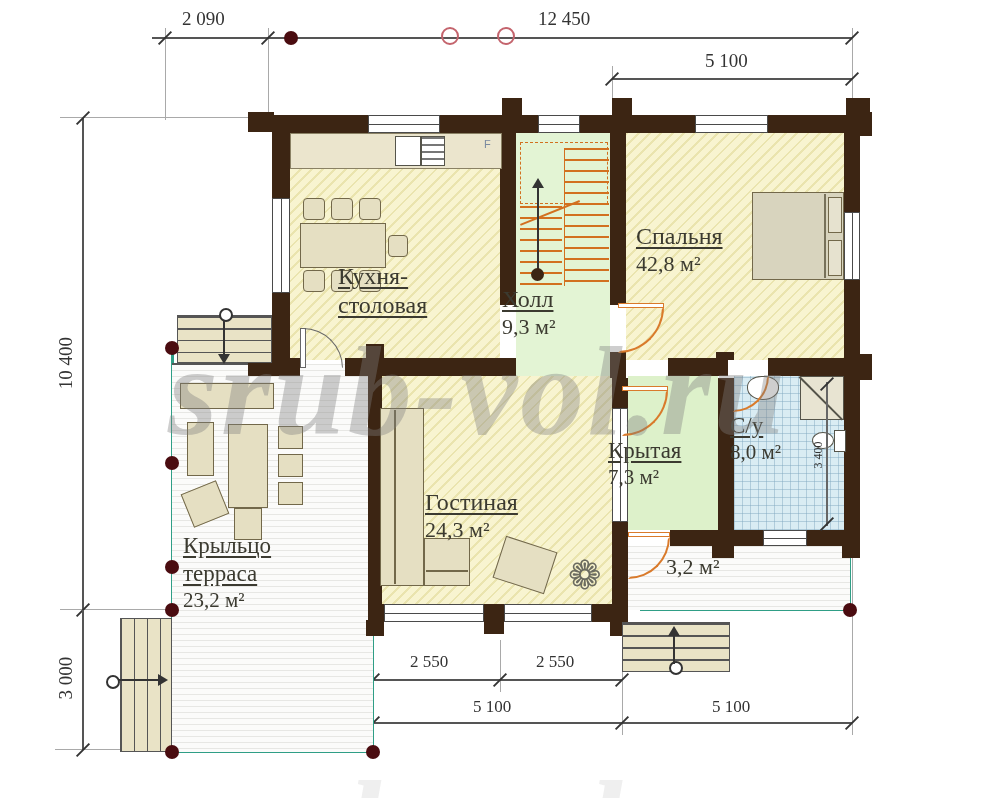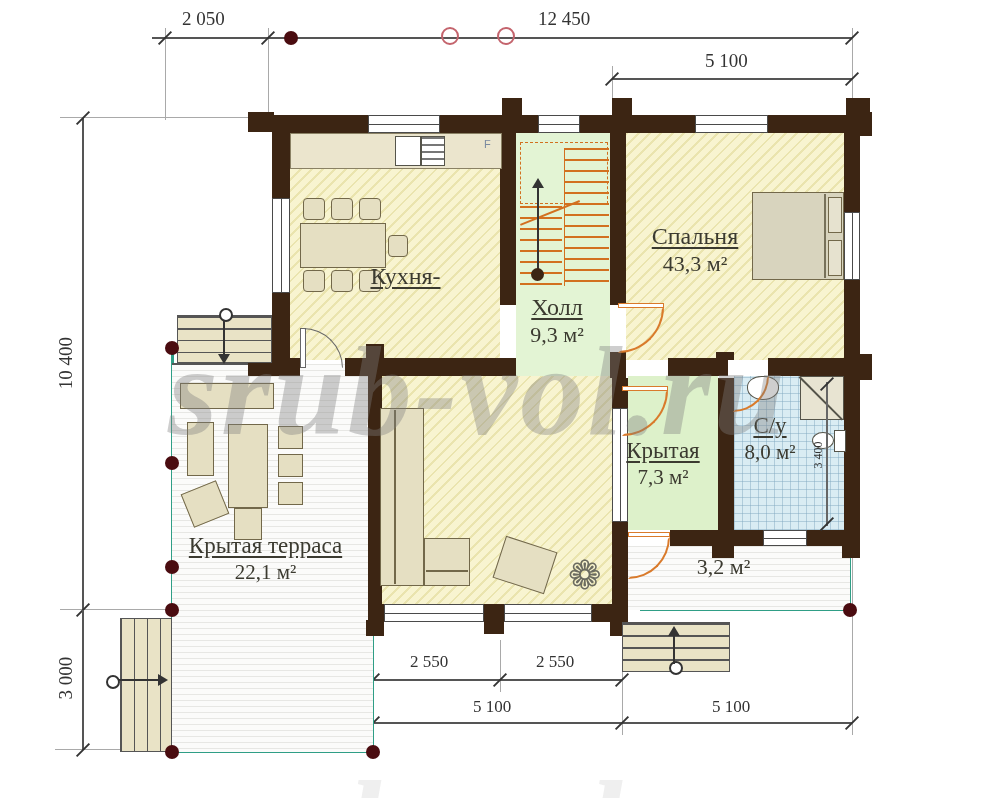--- a/index.html
+++ b/index.html
@@ -47,21 +47,21 @@
   .steps{position:absolute;background:#e9e3c6;border:1.5px solid #555;box-sizing:border-box;}
   .steps.h{background:repeating-linear-gradient(180deg,#555 0 1.5px,transparent 1.5px 12px),#e9e3c6;}
   .steps.v{background:repeating-linear-gradient(90deg,#555 0 1.5px,transparent 1.5px 13px),#e9e3c6;}
   .arrowline{position:absolute;background:#333;}
   .ah{position:absolute;width:0;height:0;}
   .ah.up{border-left:6px solid transparent;border-right:6px solid transparent;border-bottom:10px solid #333;}
   .ah.down{border-left:6px solid transparent;border-right:6px solid transparent;border-top:10px solid #333;}
   .ah.right{border-top:6px solid transparent;border-bottom:6px solid transparent;border-left:10px solid #333;}
   .ocirc{position:absolute;width:10px;height:10px;border:2px solid #333;border-radius:50%;background:#fff;}
   
-  .roomlbl{position:absolute;text-align:center;line-height:1.22;}
+  .roomlbl{position:absolute;text-align:left;line-height:1.22;}
   .roomlbl .nm{font-size:24px;text-decoration:underline;text-underline-offset:3px;}
   .roomlbl .ar{font-size:22px;}
   .sm .nm{font-size:23px;}
   .sm .ar{font-size:21px;}
   
   .wm{position:absolute;font-family:"Liberation Serif",serif;font-style:italic;font-weight:bold;
       font-size:128px;color:rgba(125,125,125,.38);letter-spacing:3px;white-space:nowrap;pointer-events:none;}
   .wm2{color:rgba(140,140,140,.14);}
   .fmark{position:absolute;font-size:11px;color:#7a8aa0;font-family:"Liberation Sans",sans-serif;}
   .plant{position:absolute;font-size:40px;color:#6b6b60;line-height:1;}
@@ -80,21 +80,21 @@
   <div class="extline" style="left:55px;top:749px;width:117px;height:1px"></div>
   <div class="extline" style="left:373px;top:618px;width:1px;height:137px"></div>
   <div class="extline" style="left:500px;top:640px;width:1px;height:52px"></div>
   <div class="extline" style="left:622px;top:618px;width:1px;height:117px"></div>
   <div class="extline" style="left:852px;top:548px;width:1px;height:187px"></div>
 
   <div class="dimline" style="left:152px;top:37px;width:700px;height:2px"></div>
   <div class="tick" style="left:165px;top:38px"></div>
   <div class="tick" style="left:268px;top:38px"></div>
   <div class="tick" style="left:852px;top:38px"></div>
-  <div class="dimtext" style="left:182px;top:8px">2 050</div>
+  <div class="dimtext" style="left:182px;top:8px">2 090</div>
   <div class="dimtext" style="left:538px;top:8px">12 450</div>
   <div class="dotred" style="left:291px;top:38px"></div>
   <div class="circred" style="left:450px;top:36px"></div>
   <div class="circred" style="left:506px;top:36px"></div>
 
   <div class="dimline" style="left:612px;top:78px;width:240px;height:2px"></div>
   <div class="tick" style="left:612px;top:79px"></div>
   <div class="tick" style="left:852px;top:79px"></div>
   <div class="dimtext" style="left:705px;top:50px">5 100</div>
 
@@ -267,40 +267,45 @@
   <div class="dotred" style="left:172px;top:348px"></div>
   <div class="dotred" style="left:172px;top:463px"></div>
   <div class="dotred" style="left:172px;top:567px"></div>
   <div class="dotred" style="left:172px;top:610px"></div>
   <div class="dotred" style="left:172px;top:752px"></div>
   <div class="dotred" style="left:373px;top:752px"></div>
   <div class="dotred" style="left:850px;top:610px"></div>
 
   <div class="roomlbl" style="left:338px;top:262px;width:135px">
     <div class="nm">Кухня-</div>
-  </div>
-  <div class="roomlbl" style="left:502px;top:293px;width:110px">
+    <div class="nm">столовая</div>
+  </div>
+  <div class="roomlbl" style="left:502px;top:285px;width:110px">
     <div class="nm">Холл</div>
     <div class="ar">9,3 м²</div>
   </div>
   <div class="roomlbl" style="left:636px;top:222px;width:118px">
     <div class="nm">Спальня</div>
-    <div class="ar">43,3 м²</div>
+    <div class="ar">42,8 м²</div>
   </div>
   <div class="roomlbl sm" style="left:608px;top:437px;width:110px">
     <div class="nm">Крытая</div>
     <div class="ar">7,3 м²</div>
   </div>
   <div class="roomlbl sm" style="left:730px;top:412px;width:80px">
     <div class="nm">С/у</div>
     <div class="ar">8,0 м²</div>
   </div>
+  <div class="roomlbl" style="left:425px;top:488px;width:115px">
+    <div class="nm">Гостиная</div>
+    <div class="ar">24,3 м²</div>
+  </div>
   <div class="roomlbl sm" style="left:183px;top:532px;width:165px">
-    <div class="nm">Крытая терраса</div>
-    <div class="ar">22,1 м²</div>
+    <div class="nm">Крыльцо терраса</div>
+    <div class="ar">23,2 м²</div>
   </div>
   <div class="roomlbl" style="left:666px;top:554px;width:115px">
     <div class="ar">3,2 м²</div>
   </div>
 
   <div class="wm" style="left:168px;top:318px">srub-vol.ru</div>
   <div class="wm wm2" style="left:168px;top:752px">srub-vol.ru</div>
 
 </div>
 

